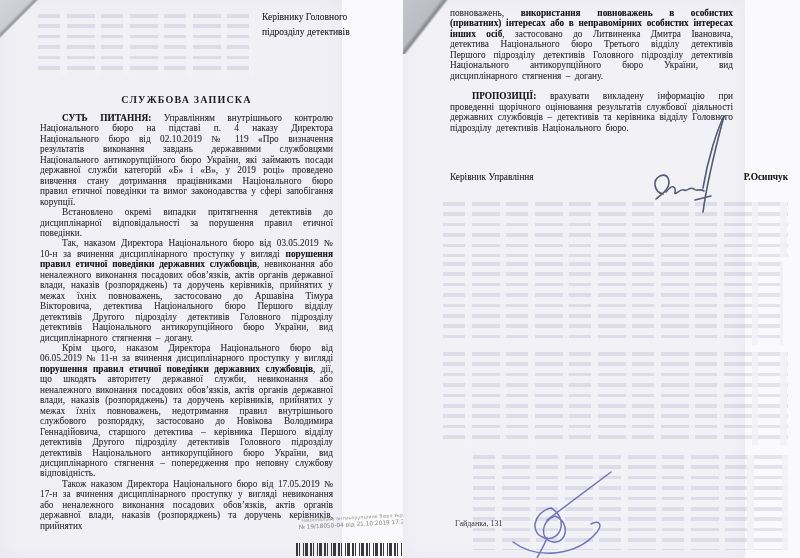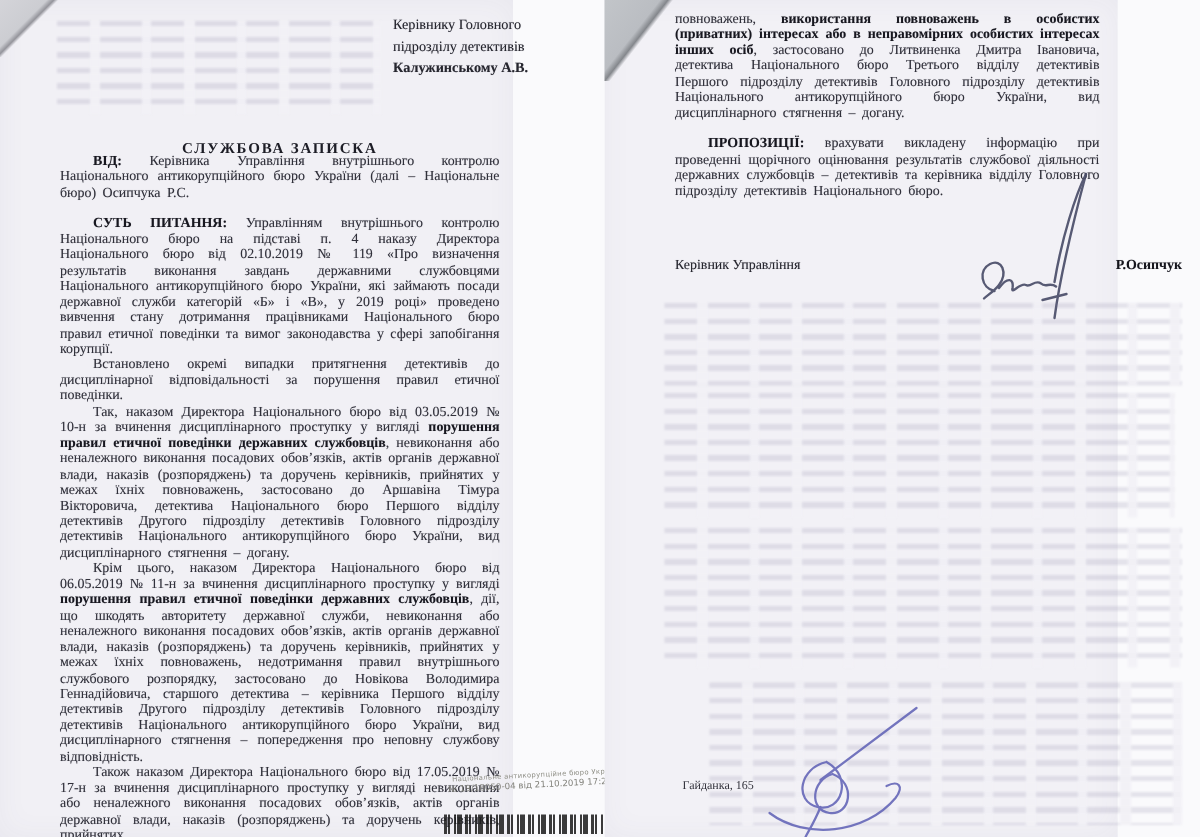--- a/index.html
+++ b/index.html
@@ -65,27 +65,25 @@
 <div id="screen">
 
   <div class="page" id="page-left">
     <div class="corner-left"></div>
 
     <div class="bleed" style="left:38px;top:14px;width:216px;height:62px;"></div>
 
     <div class="addressee">
       <div>Керівнику Головного</div>
       <div>підрозділу детективів</div>
-      <div class="line3">Калужинському А.В.</div>
     </div>
 
     <div class="doc-title">СЛУЖБОВА ЗАПИСКА</div>
 
     <div class="flow" id="left-body">
-      <p class="para"><span class="b">ВІД: </span><span>Керівника Управління внутрішнього контролю Національного антикорупційного бюро України (далі – Національне бюро) Осипчука Р.С.</span></p>
       <p class="para gap"><span class="b">СУТЬ ПИТАННЯ: </span><span>Управлінням внутрішнього контролю Національного бюро на підставі п. 4 наказу Директора Національного бюро від 02.10.2019 № 119 «Про визначення результатів виконання завдань державними службовцями Національного антикорупційного бюро України, які займають посади державної служби категорій «Б» і «В», у 2019 році» проведено вивчення стану дотримання працівниками Національного бюро правил етичної поведінки та вимог законодавства у сфері запобігання корупції.</span></p>
       <p class="para"><span>Встановлено окремі випадки притягнення детективів до дисциплінарної відповідальності за порушення правил етичної поведінки.</span></p>
       <p class="para"><span>Так, наказом Директора Національного бюро від 03.05.2019 № 10-н за вчинення дисциплінарного проступку у вигляді </span><span class="b">порушення правил етичної поведінки державних службовців</span><span>, невиконання або неналежного виконання посадових обов’язків, актів органів державної влади, наказів (розпоряджень) та доручень керівників, прийнятих у межах їхніх повноважень, застосовано до Аршавіна Тімура Вікторовича, детектива Національного бюро Першого відділу детективів Другого підрозділу детективів Головного підрозділу детективів Національного антикорупційного бюро України, вид дисциплінарного стягнення – догану.</span></p>
       <p class="para"><span>Крім цього, наказом Директора Національного бюро від 06.05.2019 № 11-н за вчинення дисциплінарного проступку у вигляді </span><span class="b">порушення правил етичної поведінки державних службовців</span><span>, дії, що шкодять авторитету державної служби, невиконання або неналежного виконання посадових обов’язків, актів органів державної влади, наказів (розпоряджень) та доручень керівників, прийнятих у межах їхніх повноважень, недотримання правил внутрішнього службового розпорядку, застосовано до Новікова Володимира Геннадійовича, старшого детектива – керівника Першого відділу детективів Другого підрозділу детективів Головного підрозділу детективів Національного антикорупційного бюро України, вид дисциплінарного стягнення – попередження про неповну службову відповідність.</span></p>
       <p class="para"><span>Також наказом Директора Національного бюро від 17.05.2019 № 17-н за вчинення дисциплінарного проступку у вигляді невиконання або неналежного виконання посадових обов’язків, актів органів державної влади, наказів (розпоряджень) та доручень керівників, прийнятих</span></p>
     </div>
 
     <div class="stamp">
       <div class="l1">Національне антикорупційне бюро Україна</div>
       <div class="l2">№ 19/18050-04 від 21.10.2019 17:21:20</div>
@@ -114,21 +112,21 @@
         <path d="M 18 84 C 24 76 28 78 27 84 C 26 89 32 80 36 82 C 39 84 42 78 46 81 C 49 84 52 80 56 83"></path>
         <path d="M 47 92 L 63 88"></path>
       </g>
     </svg>
 
     <div class="bleed" style="left:40px;top:202px;width:345px;height:55px;"></div>
     <div class="bleed" style="left:40px;top:262px;width:340px;height:83px;"></div>
     <div class="bleed" style="left:40px;top:352px;width:345px;height:93px;"></div>
     <div class="bleed" style="left:70px;top:455px;width:315px;height:95px;"></div>
 
-    <div class="footer-note">Гайданка, 165</div>
+    <div class="footer-note">Гайданка, 131</div>
 
     <svg class="ink-svg" style="left:86px;top:468px;" width="132" height="90" viewBox="0 0 132 90">
       <g fill="none" stroke="#5d5fb4" stroke-width="1.5" stroke-linecap="round" opacity="0.85">
         <path d="M 122 4 L 58 52"></path>
         <path d="M 62 40 C 44 44 40 66 56 70 C 72 74 80 50 62 40"></path>
         <path d="M 66 48 C 52 52 50 72 64 74 C 78 76 82 54 66 48"></path>
         <path d="M 24 74 C 48 92 88 88 108 64 C 114 56 110 52 102 56"></path>
         <path d="M 58 70 C 54 80 50 86 48 90"></path>
       </g>
     </svg>

